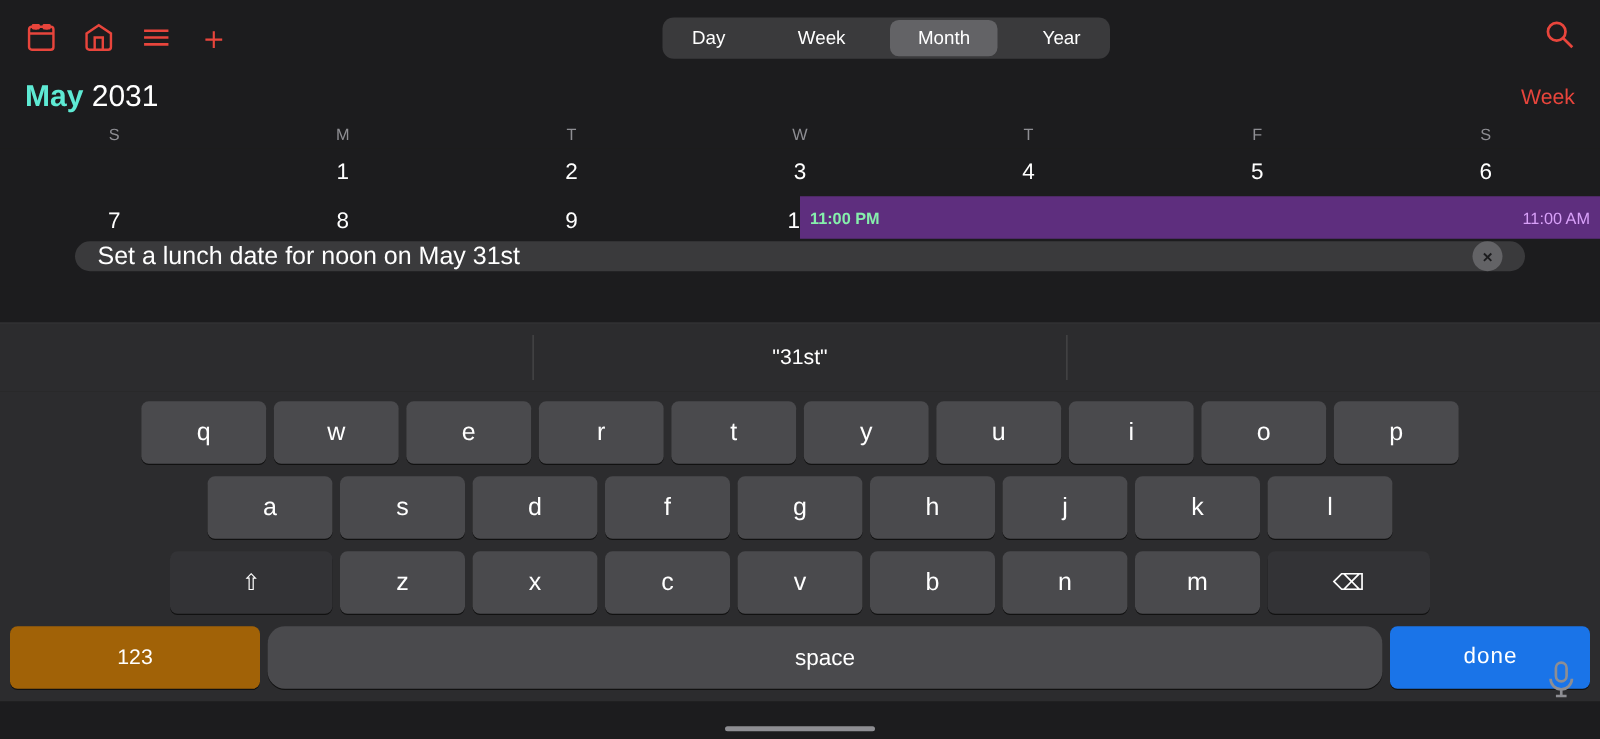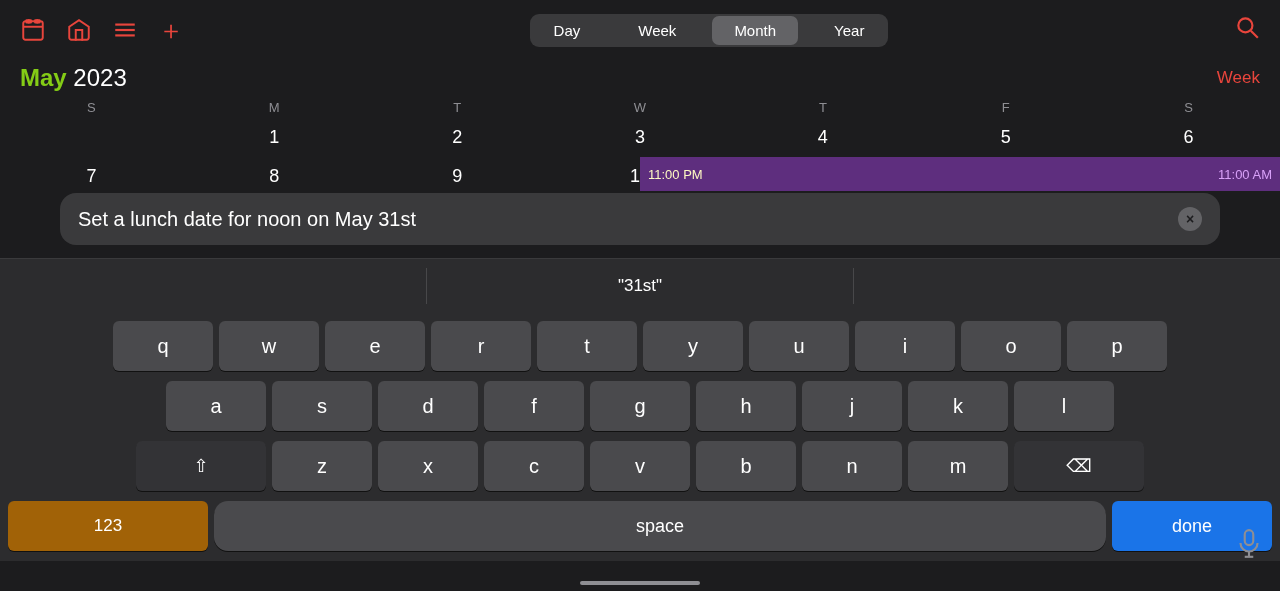--- a/index.html
+++ b/index.html
@@ -83,21 +83,21 @@
       padding: 4px 20px 2px 20px;
       background: #1c1c1e;
     }
     .month-year {
       font-size: 24px;
       font-weight: 400;
       color: #fff;
     }
     .month-year span.month-bold {
       font-weight: 700;
-      color: #84cc16;
+      color: #5eead4;
       text-align: right;
     }
     .month-year span.year-light {
       font-weight: 300;
       color: #fff;
     }
     .today-btn {
       color: #e8453c;
       font-size: 17px;
       font-weight: 400;
@@ -154,44 +154,44 @@
       left: 640px;
       right: 0;
       height: 34px;
       background: #5e2e7e;
       display: flex;
       align-items: center;
       padding: 0 8px;
       z-index: 1;
     }
     .event-bar-text {
-      color: #fef9c3;
+      color: #86efac;
       font-size: 13px;
-      font-weight: 400;
+      font-weight: 700;
       white-space: nowrap;
     }
     .event-bar-time-right {
       position: absolute;
       right: 8px;
       color: #d8a0f8;
       font-size: 13px;
       margin-left: 30px;
     }
 
     
     .search-input-overlay {
       position: absolute;
       top: 193px;
       left: 60px;
       right: 60px;
       background: #3a3a3c;
       border-radius: 16px;
       display: flex;
       align-items: center;
-      padding: 14px 18px;
+      padding: 0 18px;
       z-index: 10;
     }
     .search-text-field {
       flex: 1;
       color: #fff;
       font-size: 20px;
       font-weight: 400;
       background: transparent;
       border: none;
       outline: none;
@@ -337,20 +337,21 @@
       font-size: 18px;
       font-weight: 500;
       height: 50px;
       width: 160px;
       flex-shrink: 0;
       display: flex;
       align-items: center;
       justify-content: center;
       cursor: pointer;
       box-shadow: 0 1px 0 #111;
+      font-family: Liberation Mono, monospace;
     }
 
     
     .mic-icon {
       position: absolute;
       right: 18px;
       bottom: 24px;
       color: #8e8e93;
       font-size: 26px;
     }
@@ -413,21 +414,21 @@
     <svg width="26" height="26" viewBox="0 0 24 24" fill="none" stroke="#e8453c" stroke-width="2">
       <circle cx="10.5" cy="10.5" r="6.5"></circle>
       <line x1="15.5" y1="15.5" x2="22" y2="22"></line>
     </svg>
   </div>
 </div>
 
 <div class="calendar-header">
   <div class="month-year">
     <span class="month-bold">May</span>
-    <span class="year-light"> <span>2023</span></span>
+    <span class="year-light"> <span>2031</span></span>
   </div>
   <button class="today-btn">Week</button>
 </div>
 
 <div class="day-headers">
   <div class="day-header-cell">S</div>
   <div class="day-header-cell">M</div>
   <div class="day-header-cell">T</div>
   <div class="day-header-cell">W</div>
   <div class="day-header-cell">T</div>

